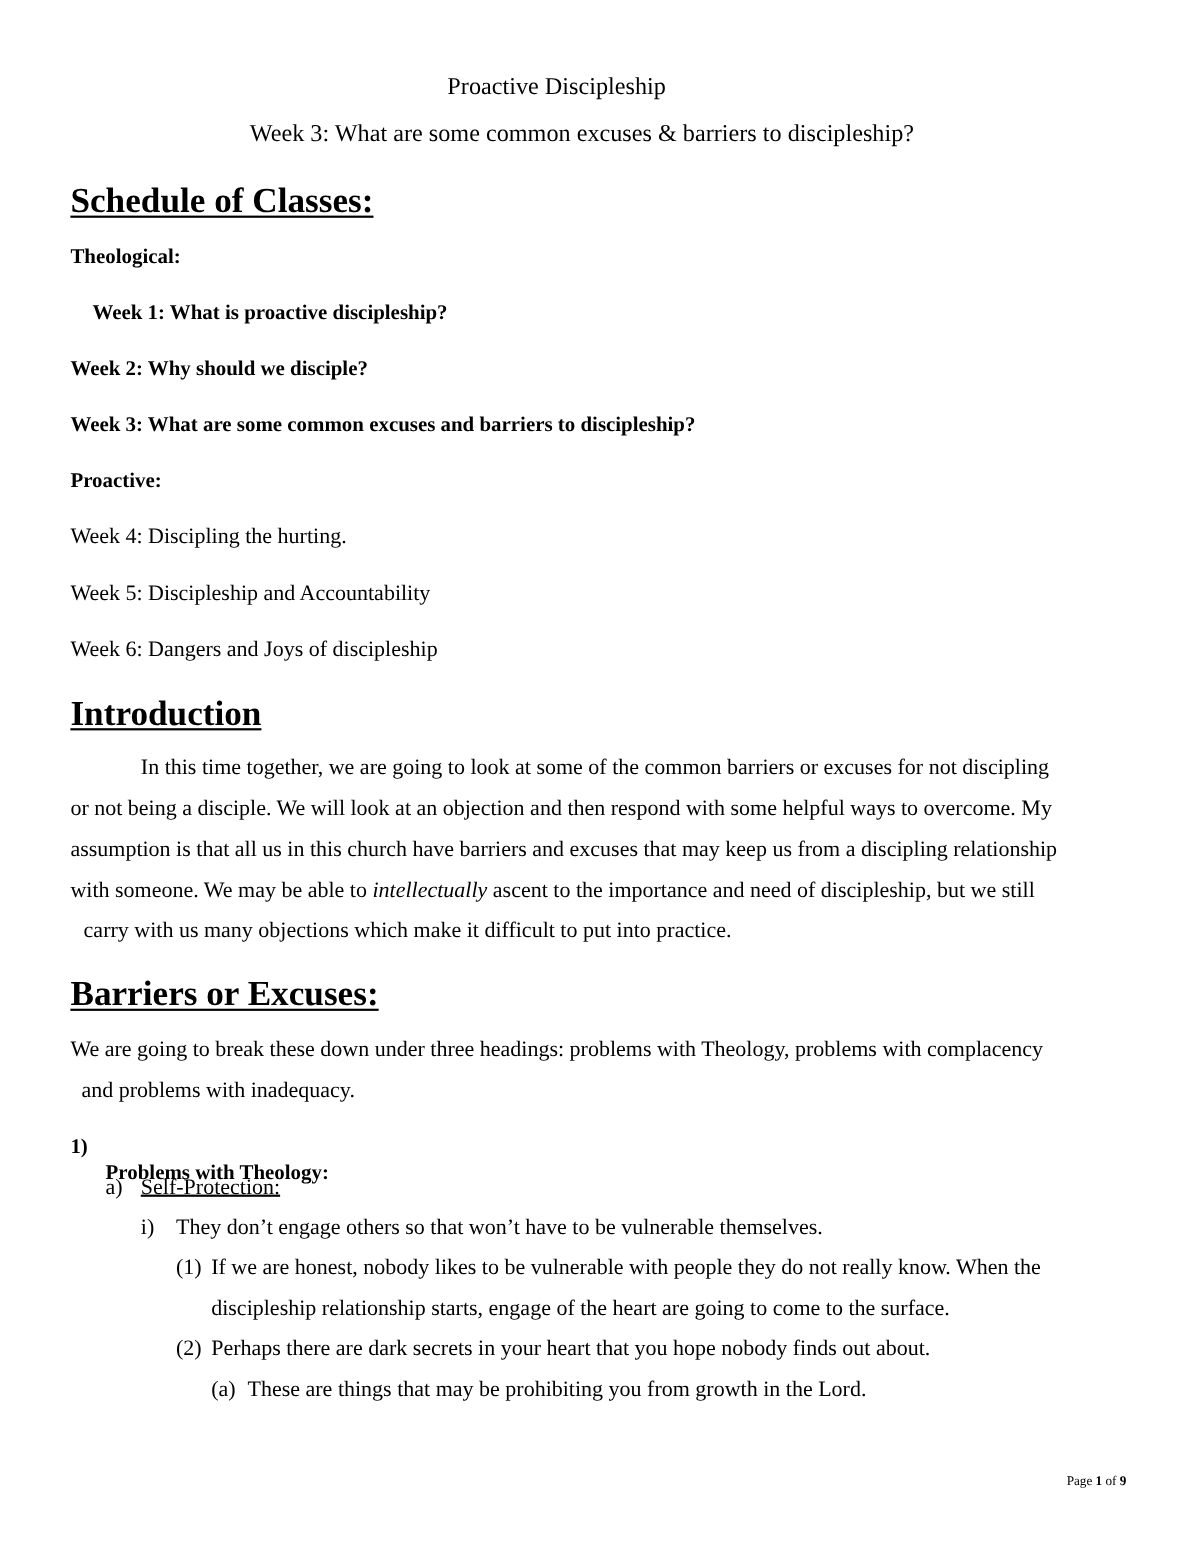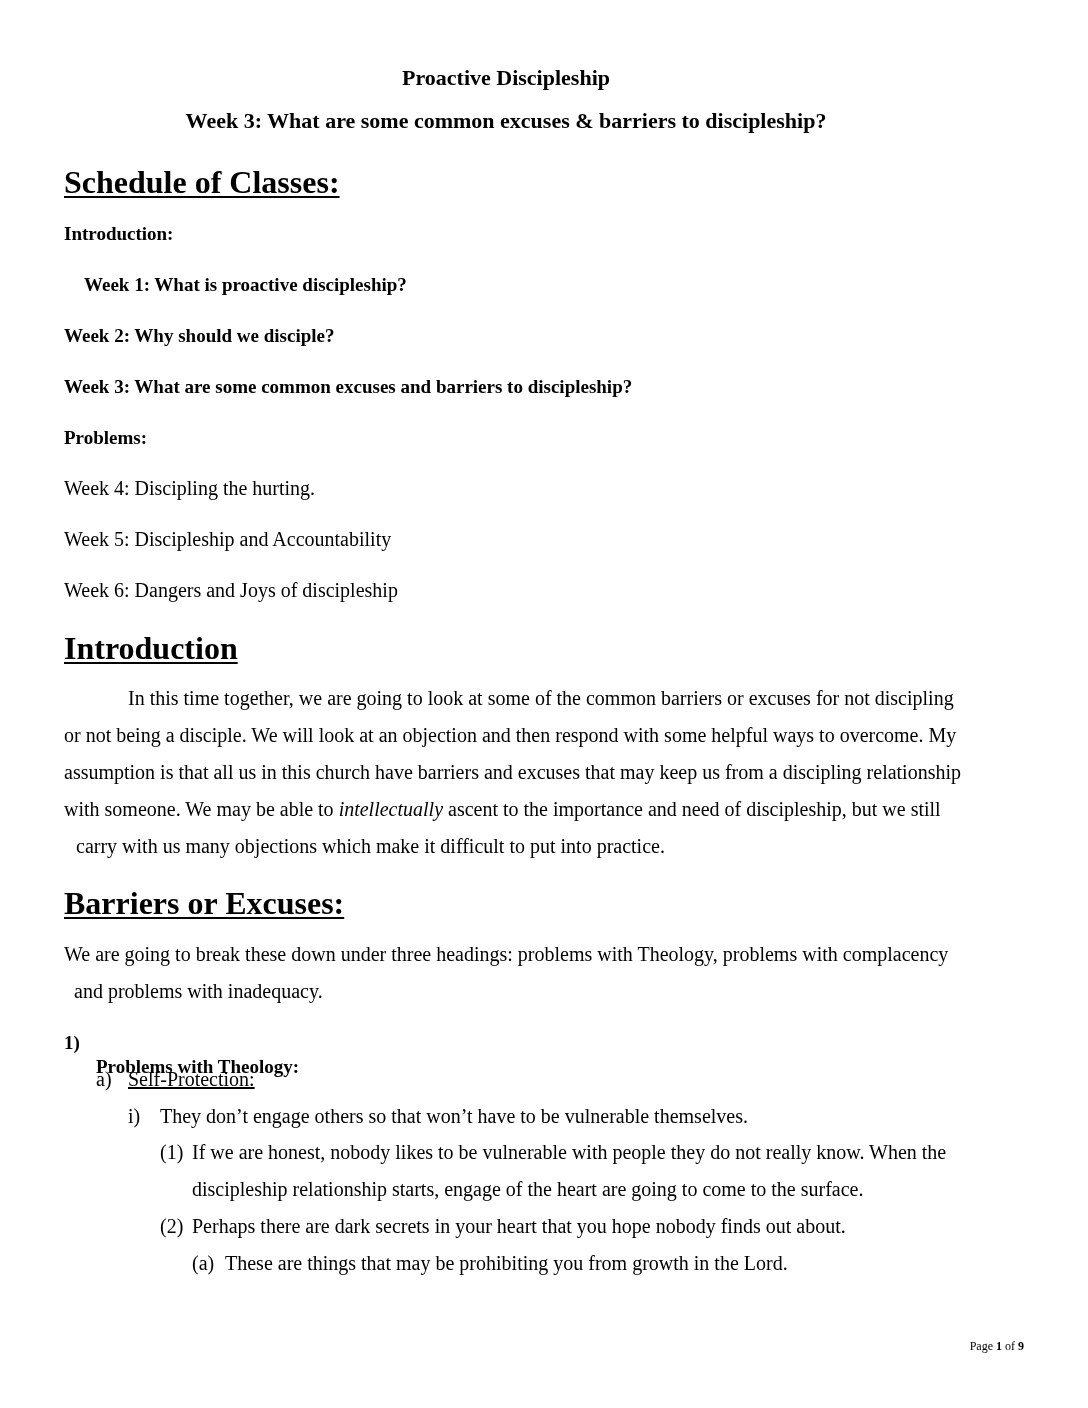--- a/index.html
+++ b/index.html
@@ -1,40 +1,40 @@
 <!DOCTYPE html>
 <html><head>
   <meta charset="utf-8">
   <style>
     html, body { margin: 0; padding: 0; background: #ffffff; }
     body {
       width: 1088px; height: 1408px; position: relative; overflow: hidden;
       font-family: "Liberation Serif", "DejaVu Serif", serif; color: #000;
     }
     .abs { position: absolute; white-space: nowrap; }
-    .title { font-weight: bold; font-size: 22px; left: 0; width: 1012px; text-align: center; }
+    .title { font-weight: normal; font-size: 22px; left: 0; width: 1012px; text-align: center; }
     .sec-head { font-weight: bold; font-size: 32px; text-decoration: underline; text-underline-offset: 3px; text-decoration-thickness: 2px; left: 64px; }
     .bold { font-weight: bold; font-size: 19px; }
     .body { font-size: 20px; }
     .u { text-decoration: underline; }
     .footer { font-size: 12px; right: 64px; }
     .footer b { font-weight: bold; }
   </style>
 </head>
 <body>
 
 <div class="abs title" style="top:65px;">Proactive Discipleship</div>
-<div class="abs title" style="top:108px;">Week 3: What are some common excuses &amp; barriers to discipleship?</div>
+<div class="abs title" style="top:108px;margin-left:23px;">Week 3: What are some common excuses &amp; barriers to discipleship?</div>
 
 <div class="abs sec-head" style="top:164px;">Schedule of Classes:</div>
-<div class="abs bold" style="left:64px; top:223px;">Introduction:</div>
+<div class="abs bold" style="left:64px; top:223px;">Theological:</div>
 <div class="abs bold" style="left:64px; top:274px;margin-left:20px;">Week 1: What is proactive discipleship?</div>
 <div class="abs bold" style="left:64px; top:325px;">Week 2: Why should we disciple?</div>
 <div class="abs bold" style="left:64px; top:376px;">Week 3: What are some common excuses and barriers to discipleship?</div>
-<div class="abs bold" style="left:64px; top:427px;">Problems:</div>
+<div class="abs bold" style="left:64px; top:427px;">Proactive:</div>
 <div class="abs body" style="left:64px; top:477px;">Week 4: Discipling the hurting.</div>
 <div class="abs body" style="left:64px; top:528px;">Week 5: Discipleship and Accountability</div>
 <div class="abs body" style="left:64px; top:579px;">Week 6: Dangers and Joys of discipleship</div>
 
 <div class="abs sec-head" style="top:630px;">Introduction</div>
 <div class="abs body" style="left:128px; top:687px;">In this time together, we are going to look at some of the common barriers or excuses for not discipling</div>
 <div class="abs body" style="left:64px; top:724px;">or not being a disciple. We will look at an objection and then respond with some helpful ways to overcome. My</div>
 <div class="abs body" style="left:64px; top:761px;">assumption is that all us in this church have barriers and excuses that may keep us from a discipling relationship</div>
 <div class="abs body" style="left:64px; top:798px;">
   <span>with someone. We may be able to </span><i>intellectually</i><span> ascent to the importance and need of discipleship, but we still</span>

